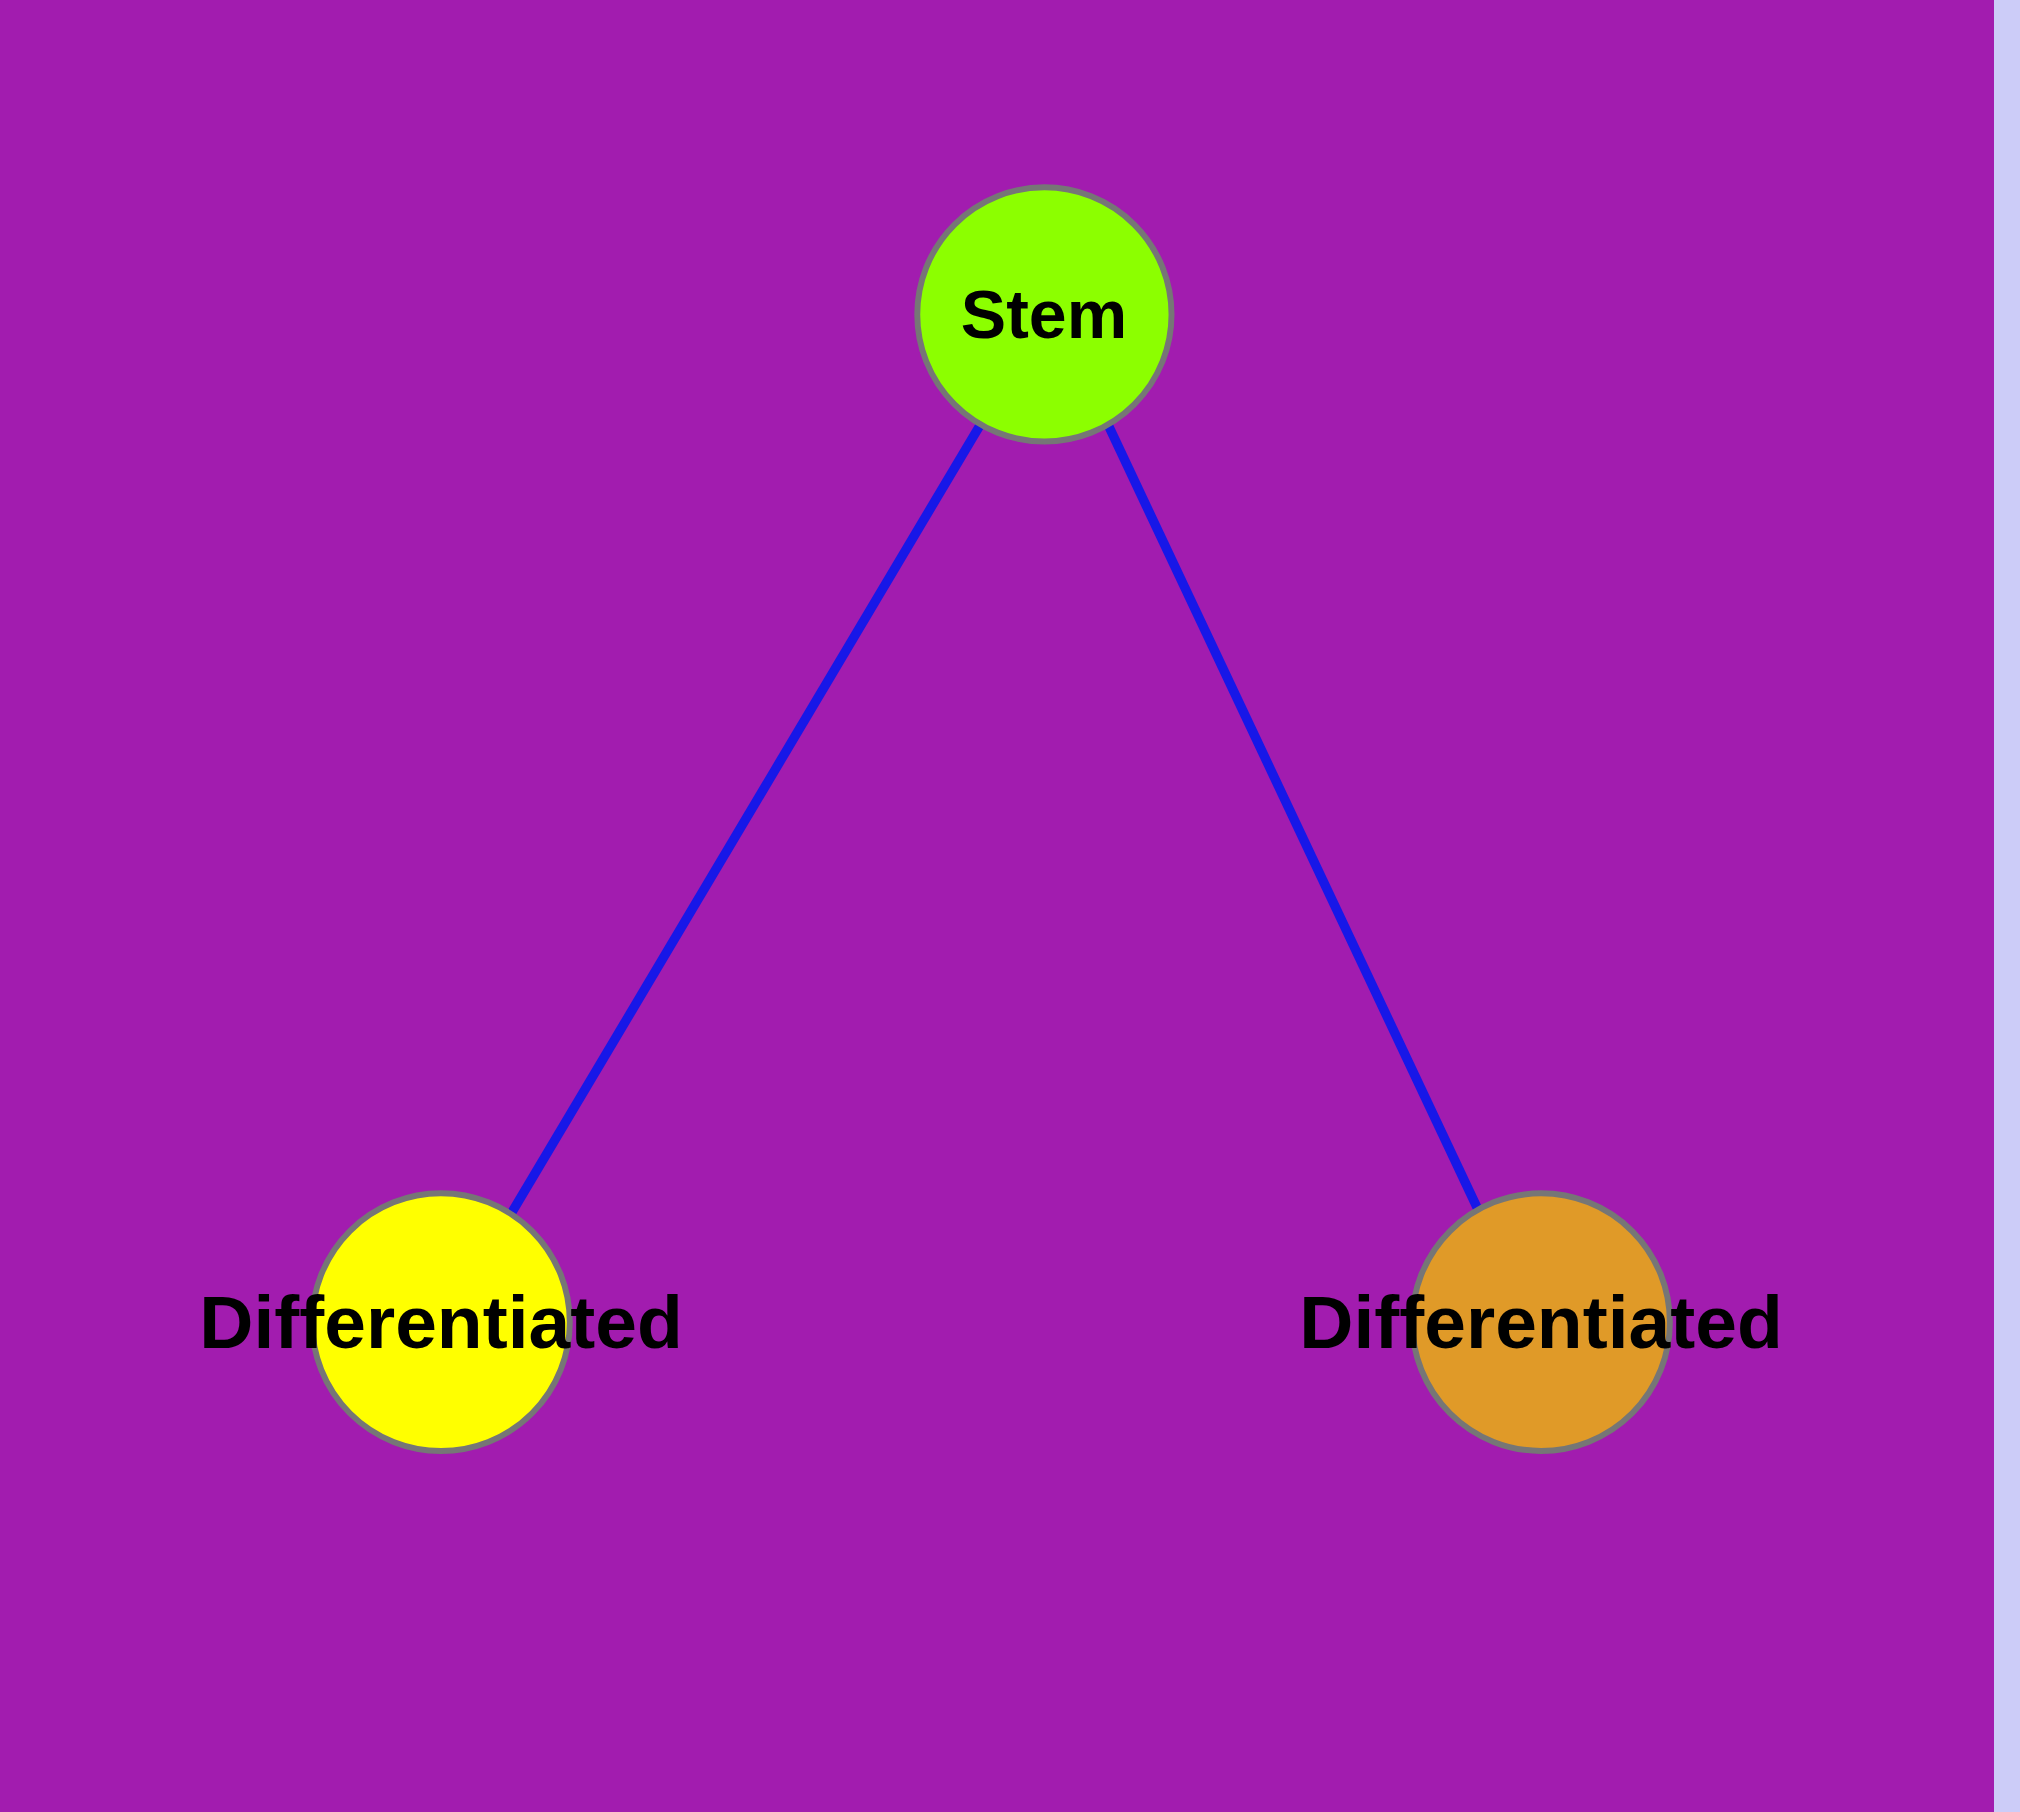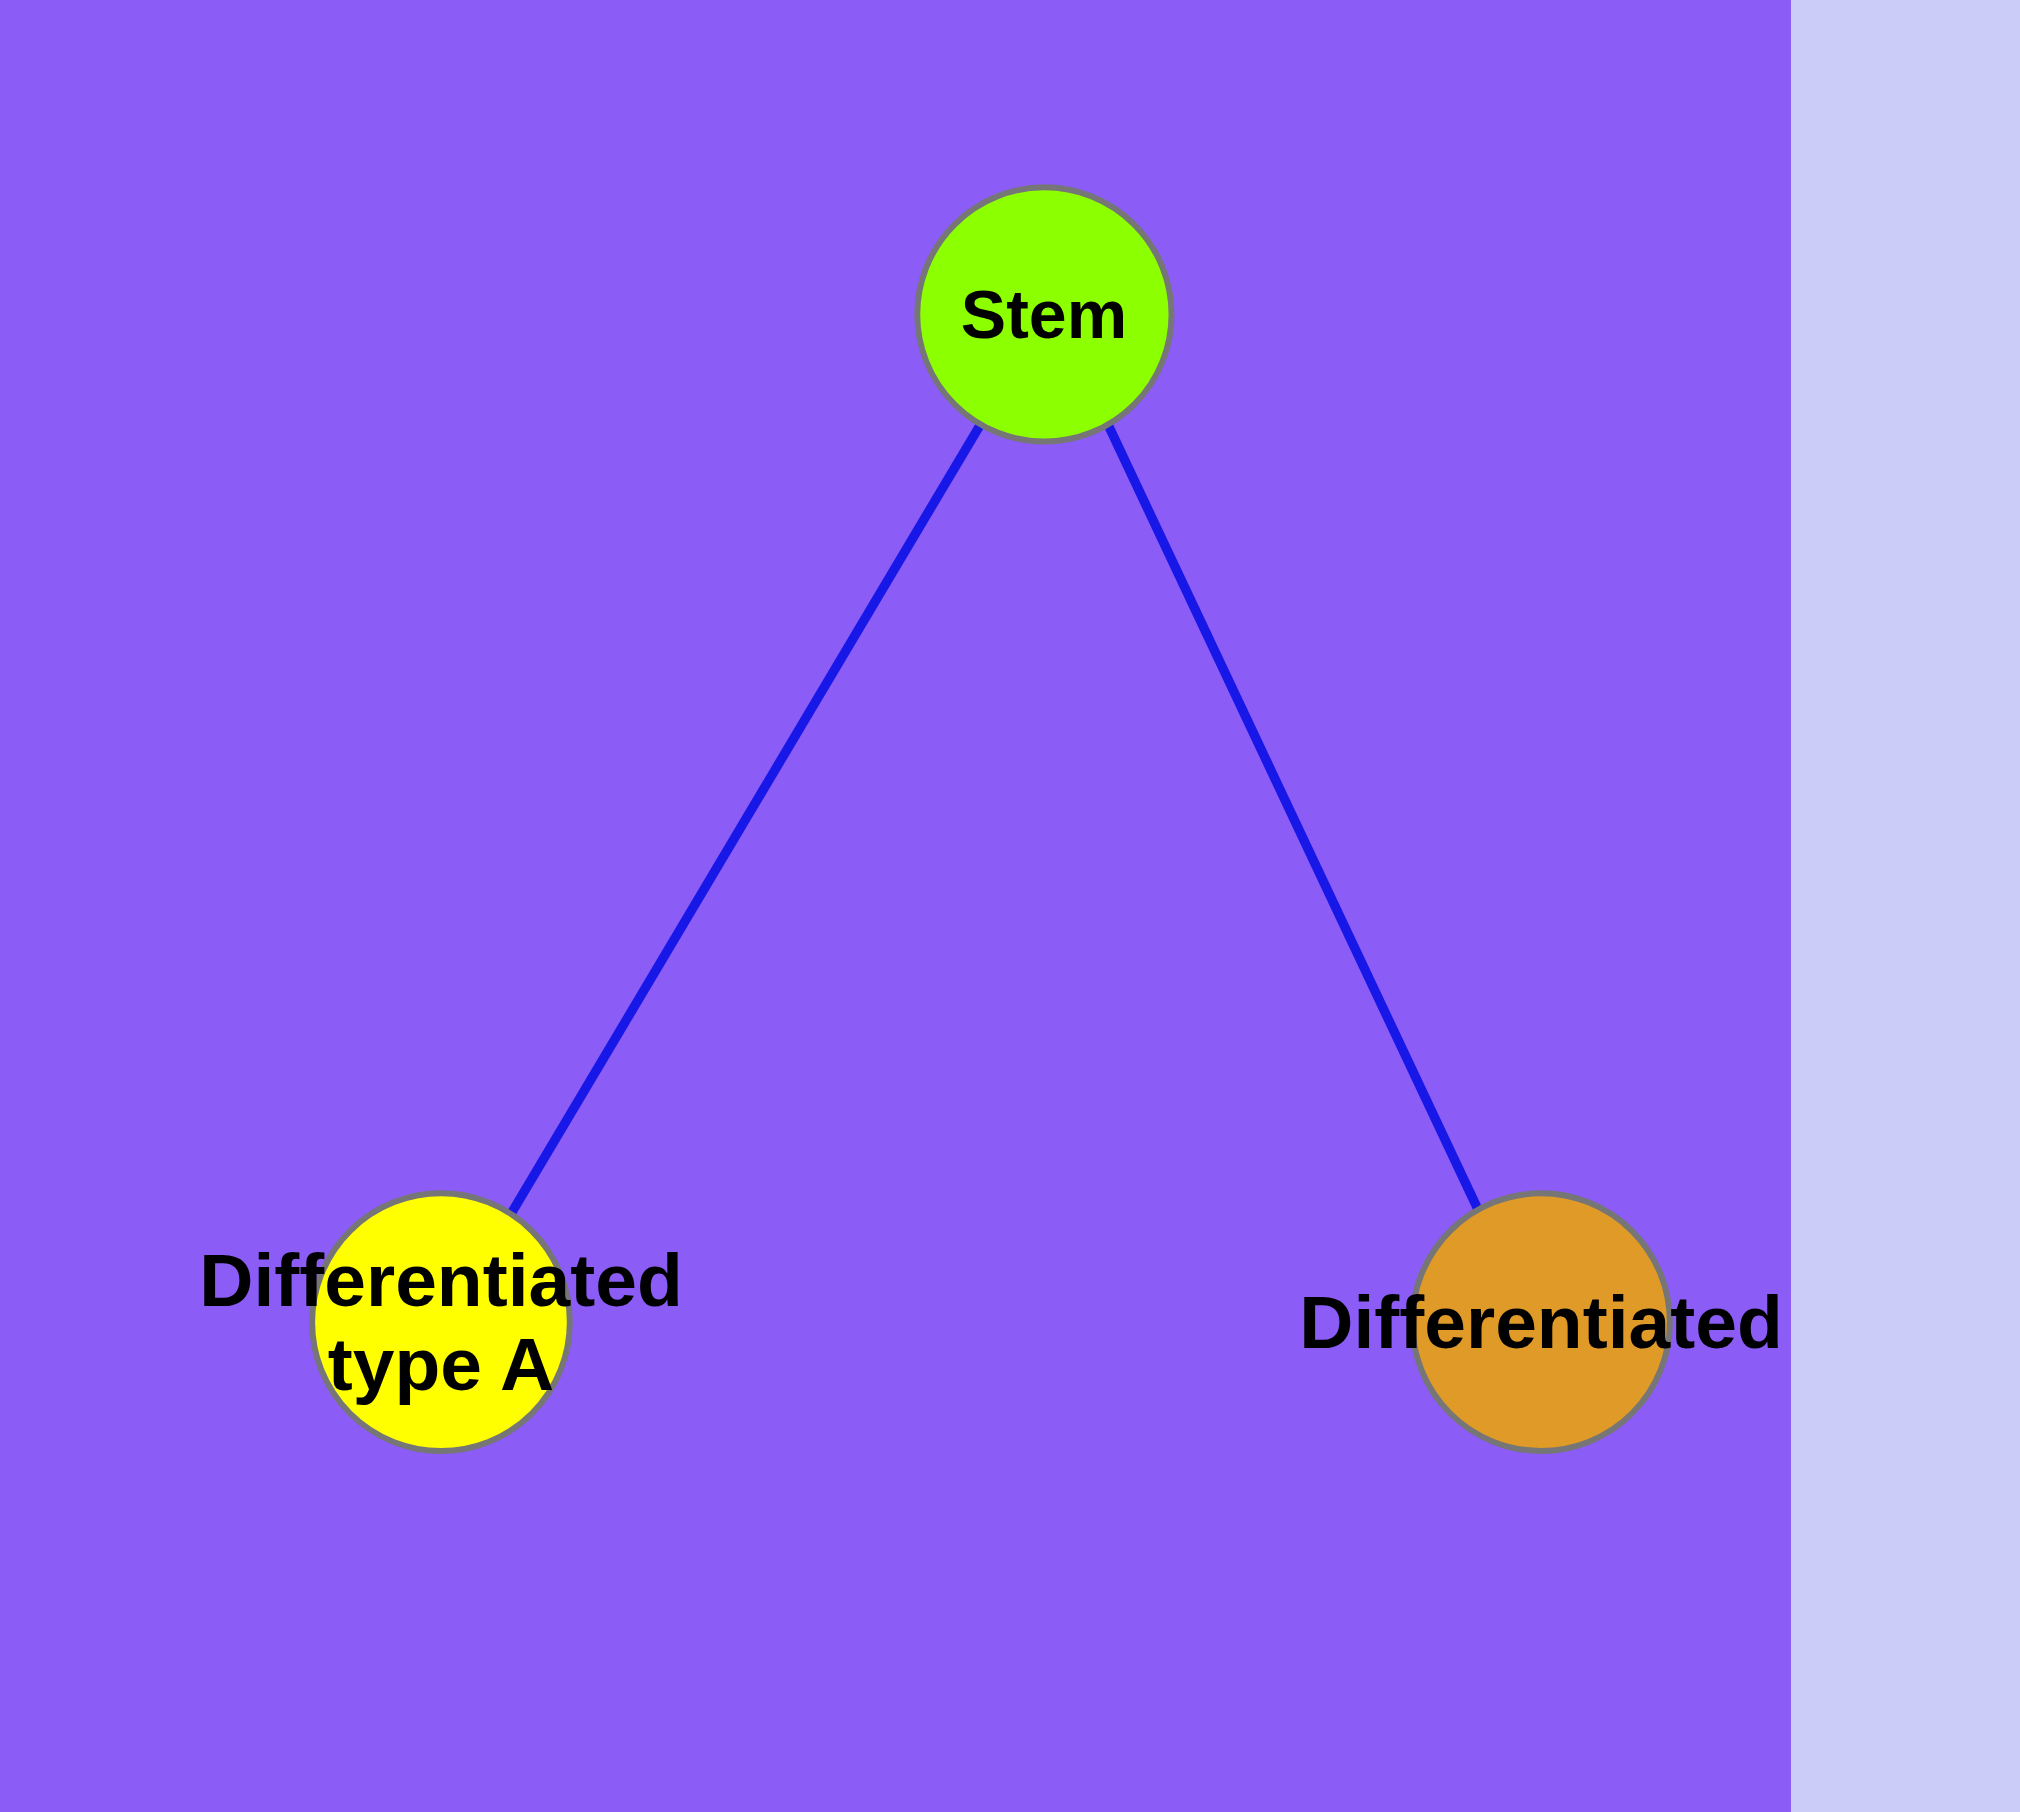--- a/index.html
+++ b/index.html
@@ -9,23 +9,23 @@
   }
   body {
     width: 2021px;
     height: 1812px;
     background: #ccccf8;
     font-family: "Liberation Sans", sans-serif;
     overflow: hidden;
   }
   #graph-canvas {
     position: relative;
-    width: 1791px;
+    width: 1994px;
     height: 1812px;
-    background: #8b5cf6;
+    background: #a21caf;
   }
   #graph-svg {
     position: absolute;
     inset: 0;
     width: 2021px;
     height: 1812px;
     display: block;
   }
   .node-label {
     position: absolute;
@@ -57,18 +57,18 @@
       </g>
     <g id="node-layer">
         <circle cx="1232" cy="371" r="150" fill="#8cff00" stroke="#767676" stroke-width="7"></circle>
         <circle cx="520" cy="1560" r="152" fill="#ffff00" stroke="#767676" stroke-width="7"></circle>
         <circle cx="1818" cy="1560" r="152" fill="#e09a28" stroke="#767676" stroke-width="7"></circle>
       </g>
   </svg>
 
   <div id="label-layer">
       <div class="node-label root" style="left: 1044px; top: 314px; font-size: 68px; color: rgb(0, 0, 0);"><span style="display: block;">Stem</span></div>
-      <div class="node-label leaf" style="left: 441px; top: 1322px; font-size: 75px; color: rgb(0, 0, 0);"><span style="display: block;">Differentiated</span><span style="display: block;">type A</span></div>
+      <div class="node-label leaf" style="left: 441px; top: 1322px; font-size: 75px; color: rgb(0, 0, 0);"><span style="display: block;">Differentiated</span></div>
       <div class="node-label leaf" style="left: 1541px; top: 1322px; font-size: 75px; color: rgb(0, 0, 0);"><span style="display: block;">Differentiated</span></div>
     </div>
 
 </div>
 
 
 </body></html>

